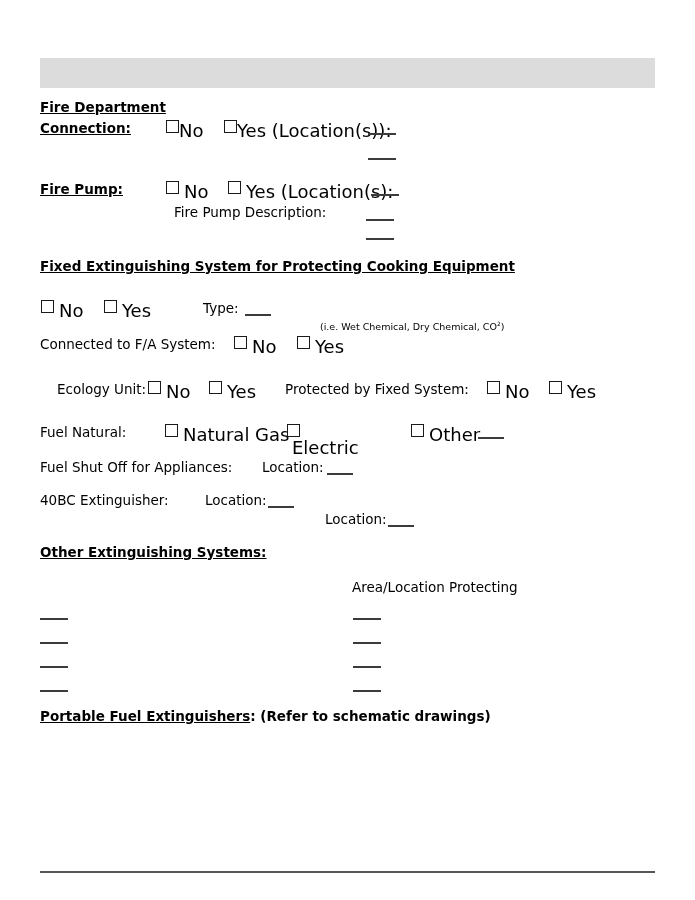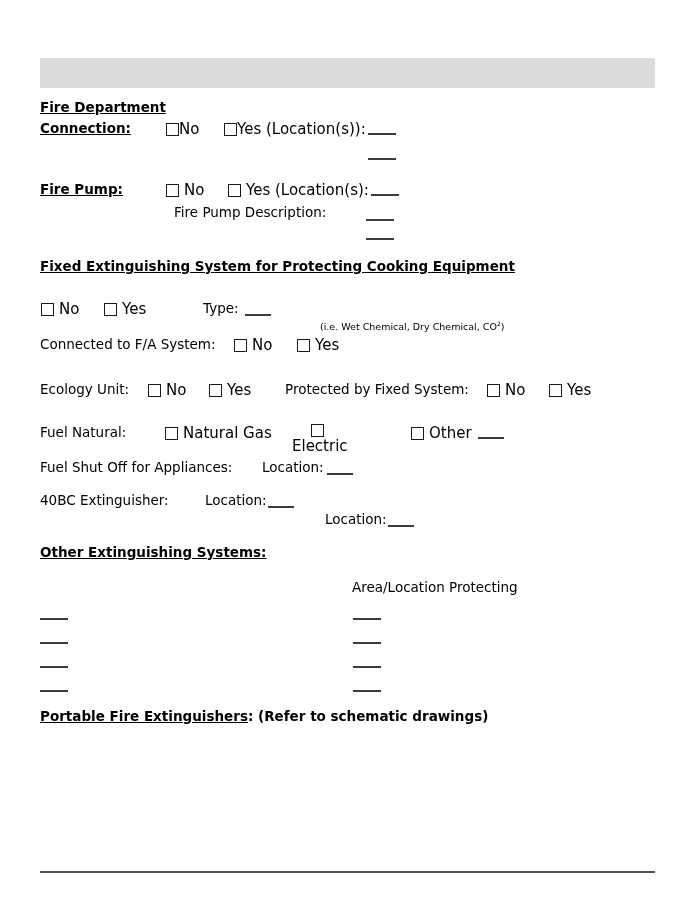--- a/index.html
+++ b/index.html
@@ -69,24 +69,24 @@
     width: 13px;
     height: 13px;
     border: 1.6px solid #1a1a1a;
     background: #ffffff;
     vertical-align: -2px;
     box-sizing: border-box;
   }
 
   .row {
     position: absolute;
-    font-size: 15px;
+    font-size: 18px;
     white-space: nowrap;
     display: flex;
-    align-items: center;
+    align-items: flex-start;
   }
 
   
   .blank {
     position: absolute;
     height: 0;
     border-bottom: 2.2px solid #3c3c3c;
   }
 
   
@@ -167,21 +167,21 @@
   <div class="row" style="left:234px; top:320px;">
     <span class="cb"></span>
       <span style="padding-left:5px;">No</span>
   </div>
 
   <div class="row" style="left:297px; top:320px;">
     <span class="cb"></span>
       <span style="padding-left:5px;">Yes</span>
   </div>
 
-  <div class="t" style="left:40px; top:366px;">Ecology Unit:</div>
+  <div class="t" style="left:57px; top:366px;">Ecology Unit:</div>
 
   <div class="row" style="left:148px; top:365px;">
     <span class="cb"></span>
       <span style="padding-left:5px;">No</span>
   </div>
 
   <div class="row" style="left:209px; top:365px;">
     <span class="cb"></span>
       <span style="padding-left:5px;">Yes</span>
   </div>
@@ -242,17 +242,17 @@
   <div class="blank" style="left:40px; top:602px; width:28px;"></div>
   <div class="blank" style="left:40px; top:626px; width:28px;"></div>
   <div class="blank" style="left:40px; top:650px; width:28px;"></div>
   <div class="blank" style="left:40px; top:674px; width:28px;"></div>
 
   <div class="blank" style="left:353px; top:602px; width:28px;"></div>
   <div class="blank" style="left:353px; top:626px; width:28px;"></div>
   <div class="blank" style="left:353px; top:650px; width:28px;"></div>
   <div class="blank" style="left:353px; top:674px; width:28px;"></div>
 
-  <div class="t" style="left:40px; top:693px; font-weight:bold;"><span class="bold-ul-seg">Portable Fire Extinguishers</span><span class="plain-seg">: (Refer to schematic drawings)</span></div>
+  <div class="t" style="left:40px; top:693px; font-weight:bold;"><span class="bold-ul-seg">Portable Fuel Extinguishers</span><span class="plain-seg">: (Refer to schematic drawings)</span></div>
 
   <div class="footer-rule"></div>
 
 </div>
 
 </body></html>

